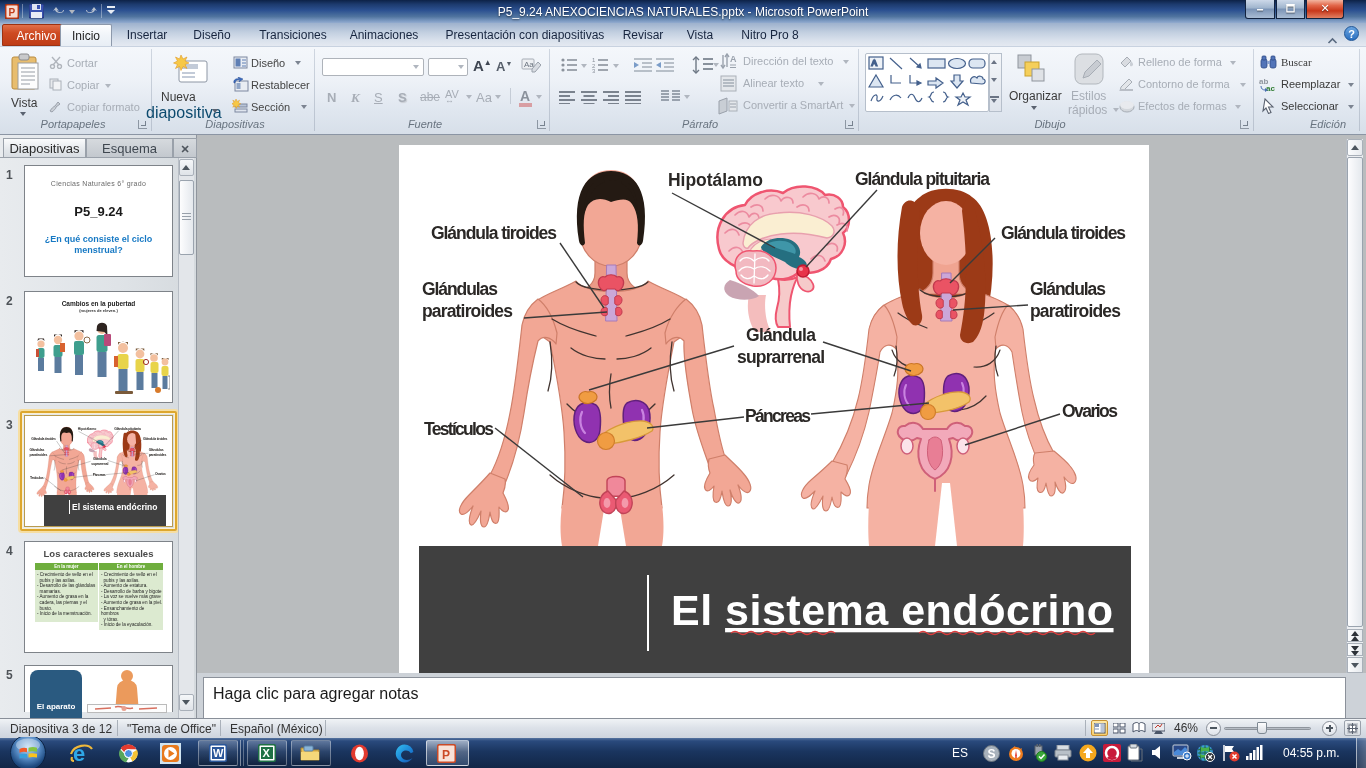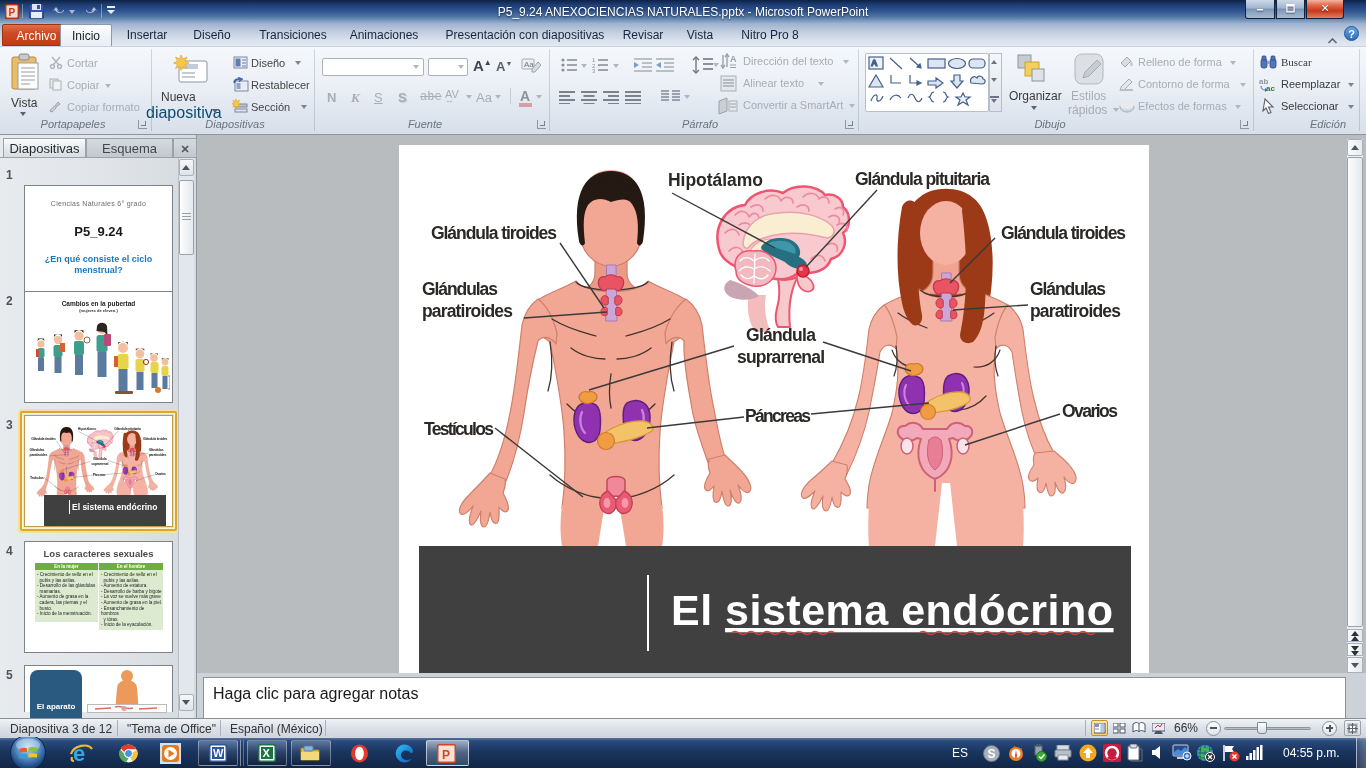--- a/index.html
+++ b/index.html
@@ -207,21 +207,21 @@
     <div class="rtext" style="left:496px;top:59px;font-size:13px;font-weight:bold;color:#565e6a;">A<span style="font-size:7px;vertical-align:5px;">▼</span></div>
     <svg class="abs" style="left:521px;top:57px;" width="20" height="16" viewBox="0 0 20 16">
         <rect x="1" y="2" width="12" height="10" rx="1" fill="#edeff2" stroke="#a7adb6"></rect>
         <text x="3" y="10" font-size="8" fill="#6b7480" font-family="Liberation Sans">Aa</text>
         <path d="M11 12 l6-7 3 3 -6 7 -3 0 Z" fill="#d8dce2" stroke="#9aa1ab"></path>
       </svg>
     <div class="rtext rgray" style="left:327px;top:90px;font-size:13px;font-weight:bold;">N</div>
     <div class="rtext rgray" style="left:351px;top:90px;font-size:13px;font-style:italic;font-family:'Liberation Serif',serif;font-weight:bold;">K</div>
     <div class="rtext rgray" style="left:374px;top:90px;font-size:13px;text-decoration:underline;">S</div>
     <div class="rtext rgray" style="left:398px;top:90px;font-size:13px;font-weight:bold;text-shadow:1px 1px 1px #c8ccd2;">S</div>
-    <div class="rtext rgray" style="left:420px;top:90px;font-size:12px;text-decoration:line-through;font-family:Liberation Mono, monospace;">abe</div>
+    <div class="rtext rgray" style="left:420px;top:90px;font-size:12px;text-decoration:line-through;">abe</div>
     <div class="rtext rgray" style="left:445px;top:88px;font-size:11px;">AV<br><span style="position:relative;top:-7px;font-size:9px;">↔</span></div>
     <div class="darr dis" style="left:466px;top:95px;"></div>
     <div class="rtext rgray" style="left:476px;top:90px;font-size:13px;">Aa</div>
     <div class="darr dis" style="left:495px;top:95px;"></div>
     <div class="abs" style="left:510px;top:88px;width:1px;height:16px;background:#c5ccd6;"></div>
     <div class="rtext" style="left:520px;top:88px;font-size:14px;font-weight:bold;color:#8b929c;">A</div>
     <div class="abs" style="left:519px;top:103px;width:13px;height:4px;background:#c44;opacity:.45;"></div>
     <div class="darr dis" style="left:536px;top:95px;"></div>
     <div class="glabel" style="left:380px;width:90px;">Fuente</div>
     <div class="dlaunch" style="left:537px;top:120px;"></div>
@@ -461,21 +461,21 @@
     <div class="ptab" style="left:86px;top:138px;width:87px;background:linear-gradient(180deg,#d6dade,#c3c8ce);color:#3f4750;">Esquema</div>
     <div class="ptab" style="left:173px;top:138px;width:24px;background:linear-gradient(180deg,#d6dade,#c3c8ce);color:#4f565e;font-weight:bold;font-size:11px;">✕</div>
     <div class="abs" style="left:0px;top:157px;width:197px;height:1px;background:#9aa1aa;"></div>
 
     <div class="thumbnum" style="top:168px;">1</div>
     <div class="thumbnum" style="top:294px;">2</div>
     <div class="thumbnum" style="top:418px;">3</div>
     <div class="thumbnum" style="top:544px;">4</div>
     <div class="thumbnum" style="top:668px;">5</div>
 
-    <div class="thumbwrap" style="top:165px;height:112px;margin-top:20px;">
+    <div class="thumbwrap" style="top:165px;height:112px;">
       <div class="abs" style="left:0;top:14px;width:147px;text-align:center;font-size:7px;color:#6a6a6a;letter-spacing:.3px;">Ciencias  Naturales  6° grado</div>
       <div class="abs" style="left:0;top:38px;width:147px;text-align:center;font-size:13px;font-weight:bold;color:#1a1a1a;">P5_9.24</div>
       <div class="abs" style="left:0;top:68px;width:147px;text-align:center;font-size:9px;font-weight:bold;color:#1779c4;line-height:10.5px;">¿En qué consiste  el ciclo<br>menstrual?</div>
     </div>
 
     <div class="thumbwrap" style="top:291px;height:112px;">
       <div class="abs" style="left:0;top:8px;width:147px;text-align:center;font-size:6.5px;font-weight:bold;color:#222;">Cambios en la pubertad</div>
       <div class="abs" style="left:0;top:16px;width:147px;text-align:center;font-size:4px;font-weight:bold;color:#333;">(mujeres   de eleven.)</div>
       <svg class="abs" style="left:2px;top:22px;" width="143" height="86" viewBox="0 0 143 86">
         <g>
@@ -885,21 +885,21 @@
       </svg>
     <svg class="abs" style="left:1132px;top:722px;" width="14" height="12" viewBox="0 0 14 12">
         <path d="M1 2 C4 0 6 0 7 2 C8 0 10 0 13 2 L13 10 C10 8 8 8 7 10 C6 8 4 8 1 10 Z" fill="#fff" stroke="#4a5568"></path>
         <line x1="7" y1="2" x2="7" y2="10" stroke="#4a5568"></line>
       </svg>
     <svg class="abs" style="left:1152px;top:723px;" width="13" height="11" viewBox="0 0 13 11">
         <rect x="0" y="0" width="13" height="8" fill="#e8eaef" stroke="#4a5568"></rect>
         <path d="M4 8 L2 11 L11 11 L9 8" fill="#4a5568"></path>
         <path d="M3 5 L6 2 L8 4 L10 1" stroke="#c0392b" fill="none"></path>
       </svg>
-    <div class="abs" style="left:1174px;top:721px;font-size:12px;color:#333;">66%</div>
+    <div class="abs" style="left:1174px;top:721px;font-size:12px;color:#333;">46%</div>
     <div class="abs" style="left:1206px;top:721px;width:15px;height:15px;border:1px solid #8a9099;border-radius:8px;background:linear-gradient(180deg,#fdfdfe,#dee3e9);"></div>
     <div class="abs" style="left:1210px;top:727px;width:7px;height:2px;background:#4d565f;"></div>
     <div class="abs" style="left:1224px;top:727px;width:87px;height:3px;background:#b6bcc4;border:1px solid #8f959d;border-radius:2px;"></div>
     <div class="abs" style="left:1257px;top:722px;width:10px;height:12px;background:linear-gradient(180deg,#fdfdfe,#d7dce2);border:1px solid #7e8993;border-radius:1px 1px 3px 3px;"></div>
     <div class="abs" style="left:1322px;top:721px;width:15px;height:15px;border:1px solid #8a9099;border-radius:8px;background:linear-gradient(180deg,#fdfdfe,#dee3e9);"></div>
     <div class="abs" style="left:1326px;top:727px;width:7px;height:2px;background:#4d565f;"></div>
     <div class="abs" style="left:1328.5px;top:724.5px;width:2px;height:7px;background:#4d565f;"></div>
     <div class="abs" style="left:1344px;top:720px;width:17px;height:16px;background:linear-gradient(180deg,#f2f4f6,#d8dde3);border:1px solid #9aa1ab;border-radius:2px;"></div>
     <svg class="abs" style="left:1347px;top:723px;" width="11" height="11" viewBox="0 0 11 11">
         <rect x="0" y="0" width="11" height="11" fill="#c8ccd2"></rect>

